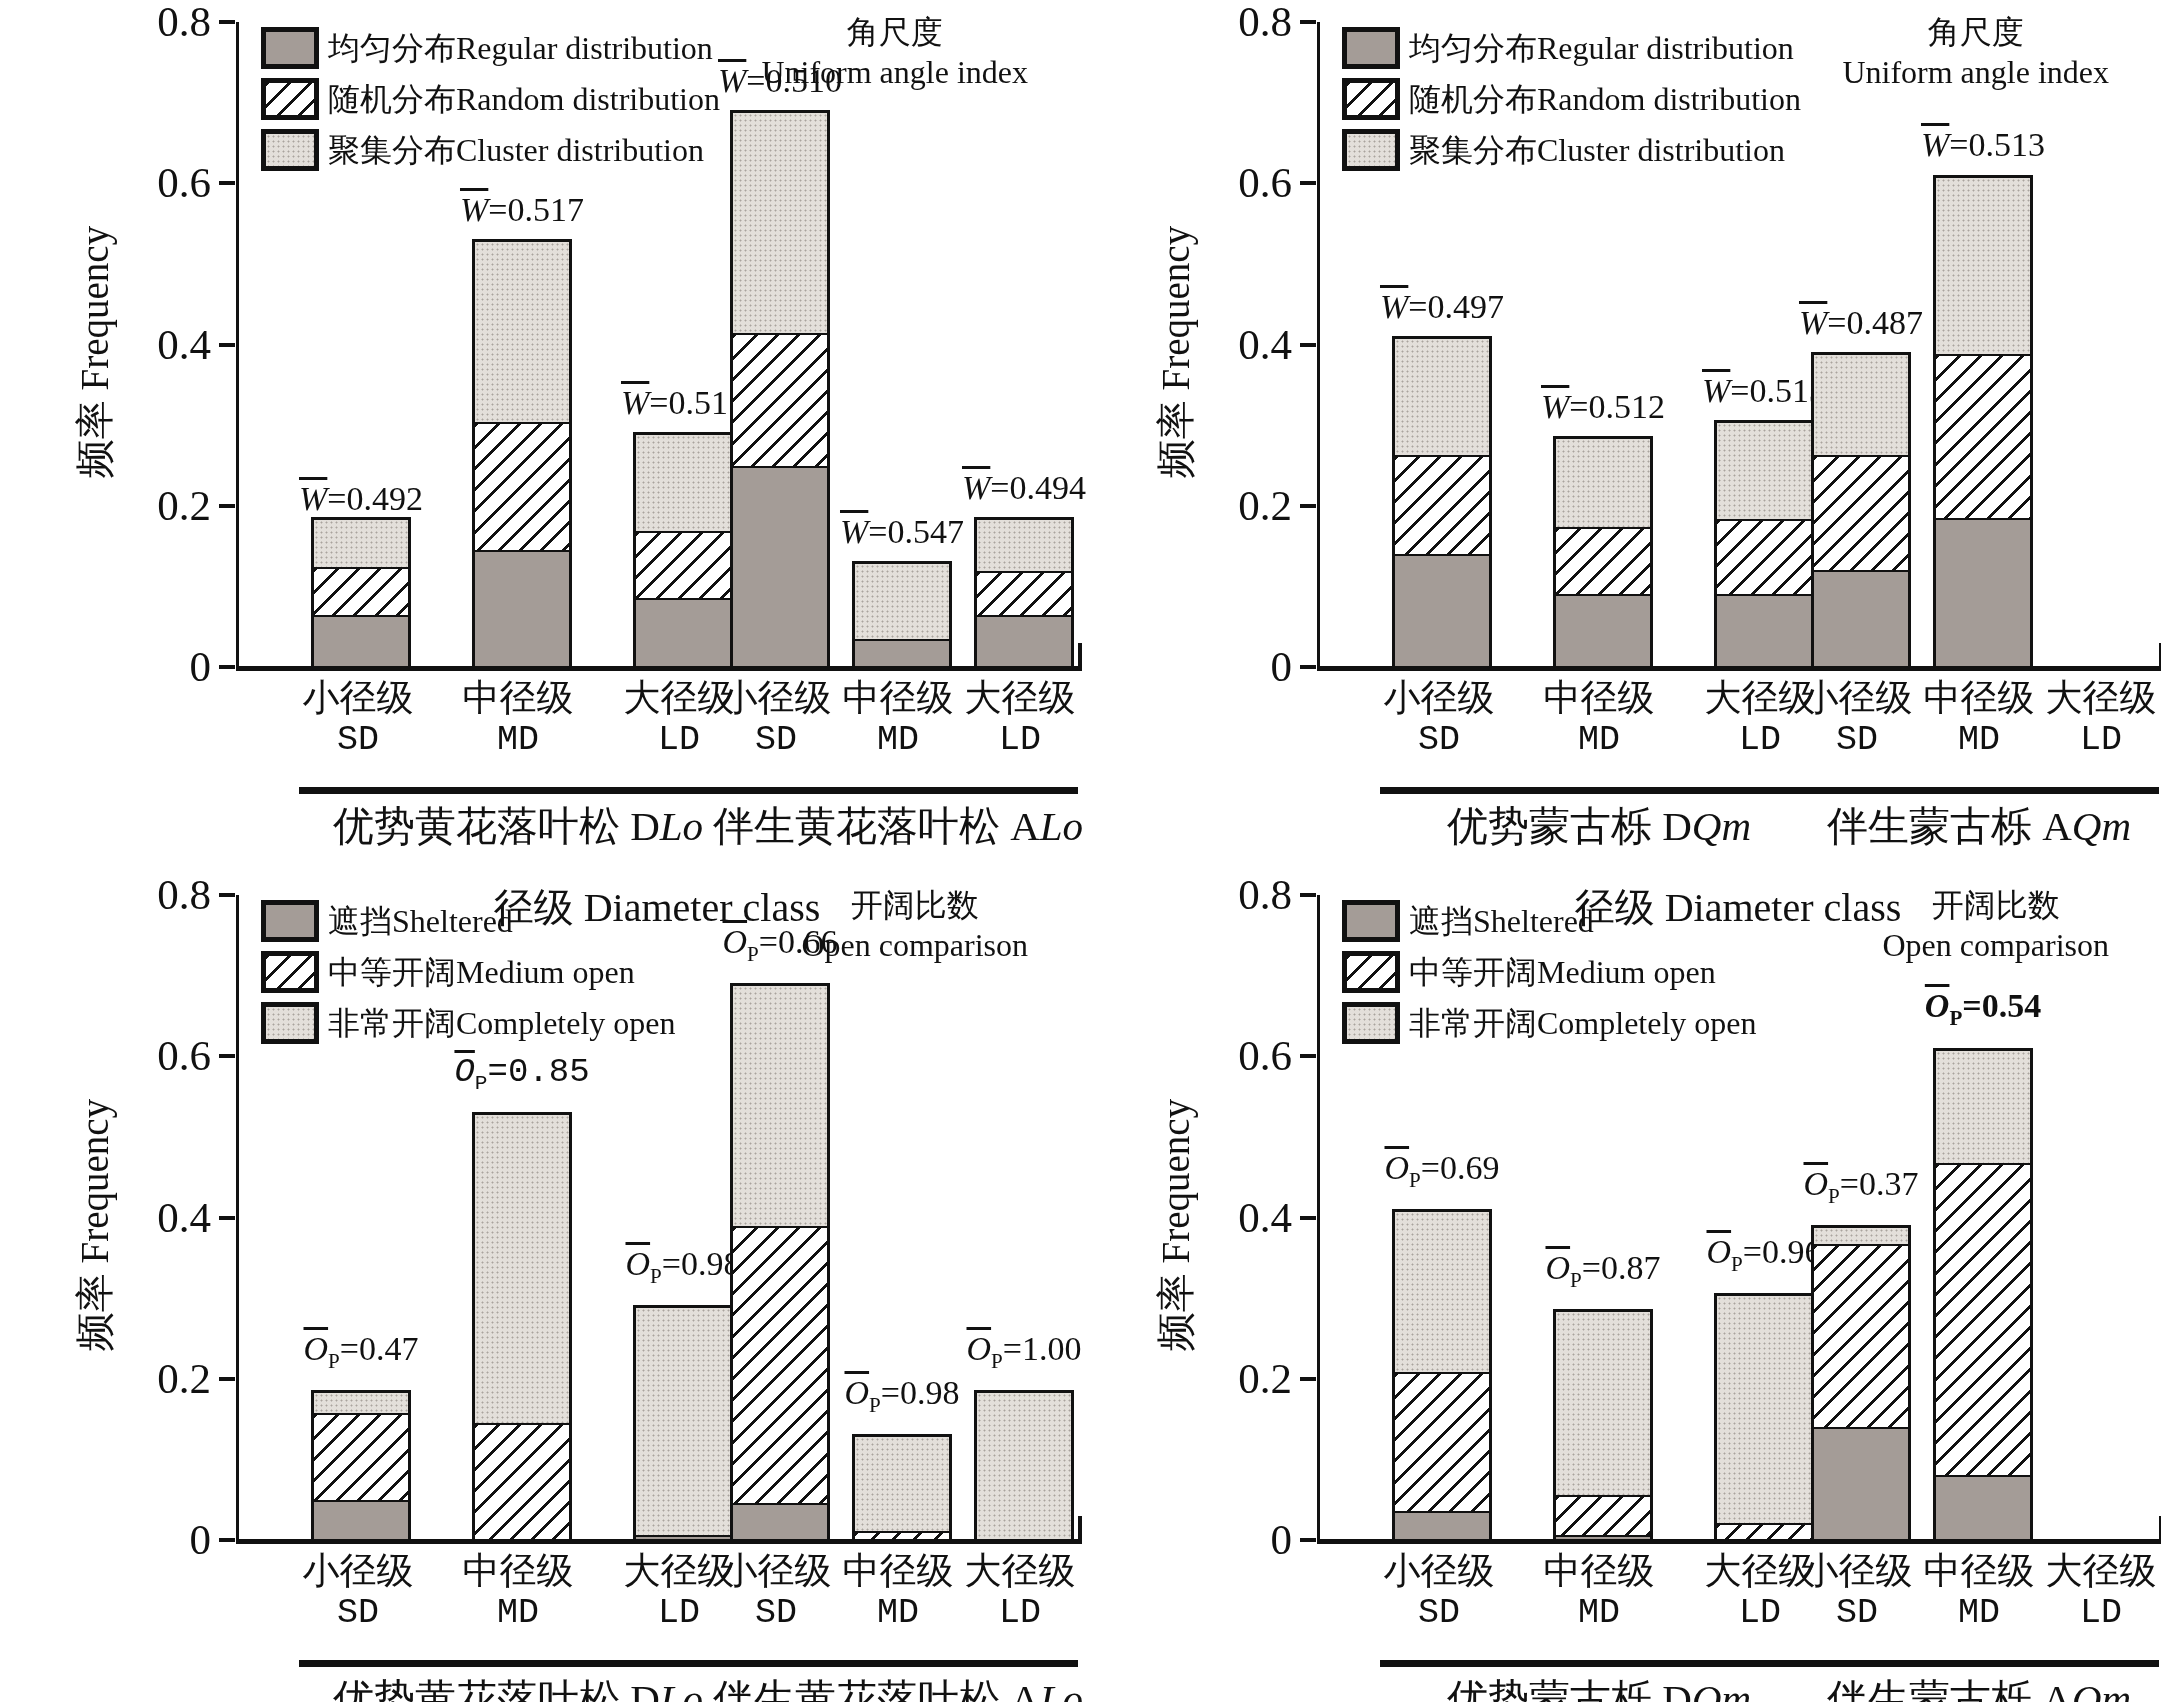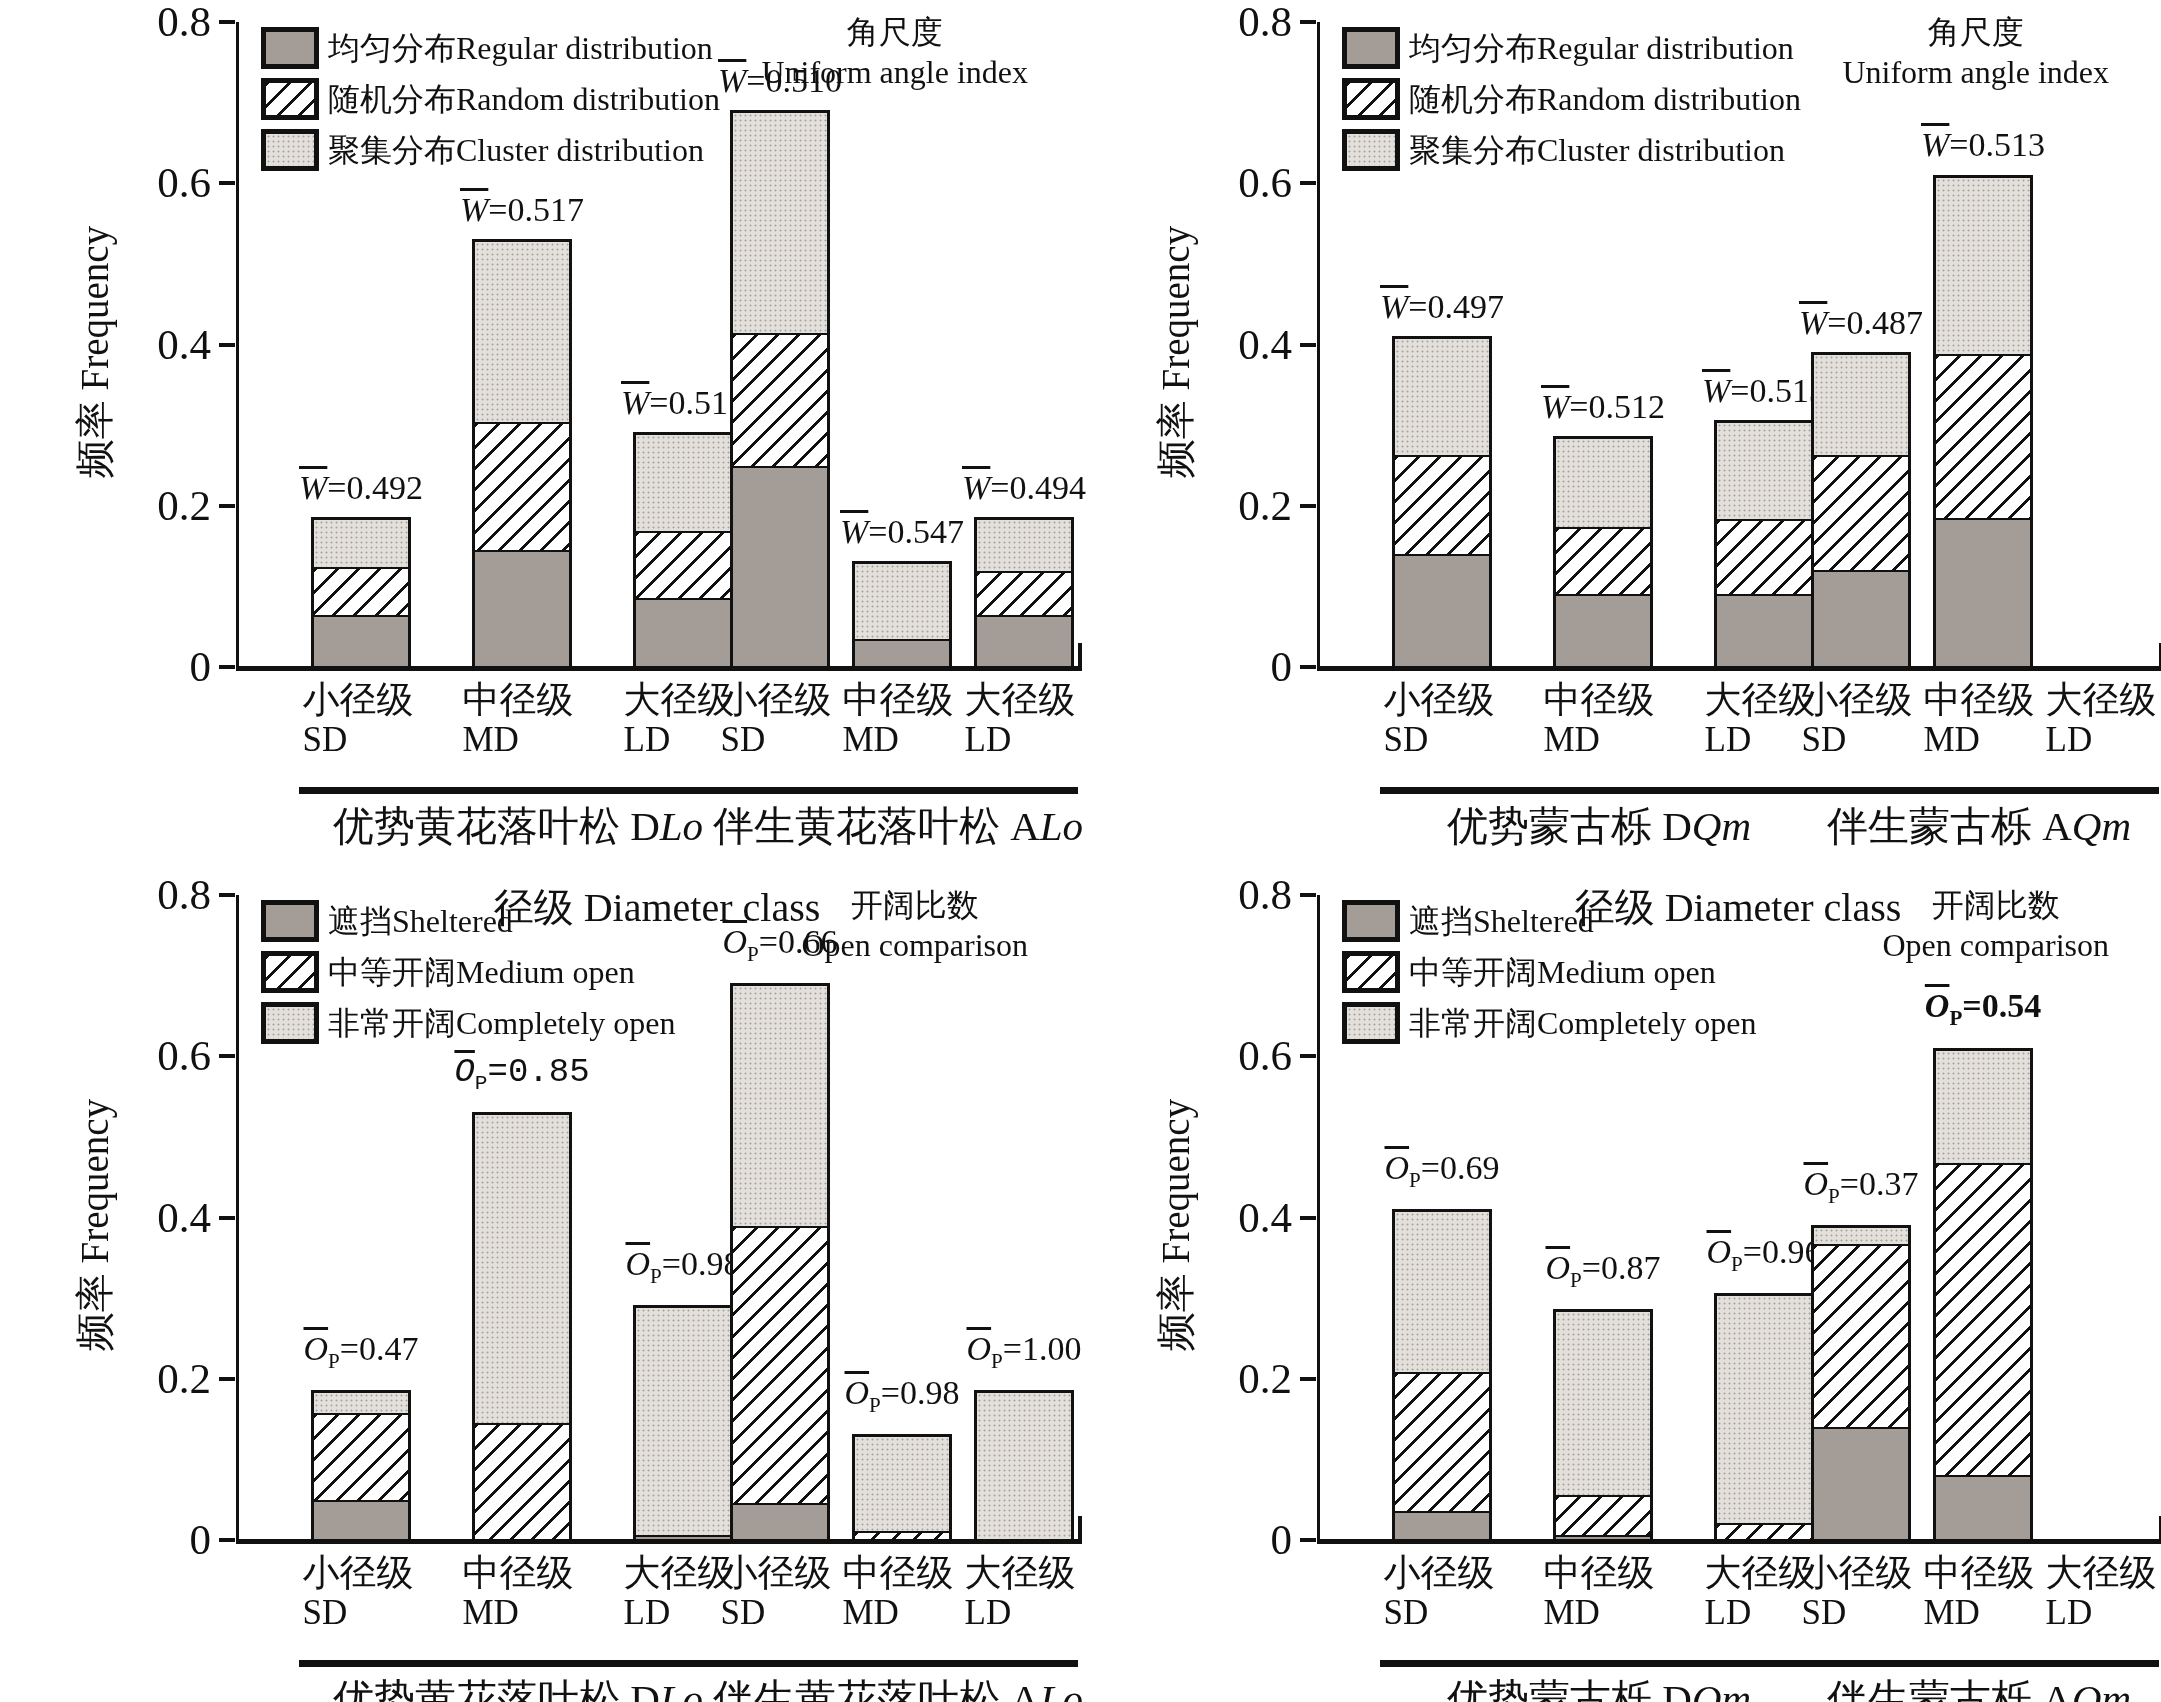--- a/index.html
+++ b/index.html
@@ -23,21 +23,21 @@
   .f-hatch{background:repeating-linear-gradient(135deg,#111 0,#111 2.8px,#ffffff 2.8px,#ffffff 15px);}
   .f-stipple{background-color:#e3dfda;background-image:radial-gradient(#a9a39d 0.9px,rgba(0,0,0,0) 1.1px);background-size:5px 5px;}
   .ann{position:absolute;white-space:nowrap;font-size:34px;line-height:34px;transform:translateX(-50%);}
   .ann .sym{font-style:italic;text-decoration:overline;}
   .ann sub{font-size:0.62em;}
   .legend{position:absolute;display:flex;flex-direction:column;gap:9px;}
   .legend-item{display:flex;align-items:center;}
   .swatch{width:58px;height:42px;border:5px solid #111;box-sizing:border-box;flex:none;}
   .legend-label{font-size:32px;line-height:35px;margin-left:9px;white-space:nowrap;}
   .ptitle{position:absolute;text-align:center;font-size:32px;line-height:40px;white-space:nowrap;}
-  .catlabel{position:absolute;transform:translateX(-50%);font-size:37px;line-height:40px;white-space:nowrap;}
+  .catlabel{position:absolute;transform:translateX(-50%);text-align:center;font-size:37px;line-height:40px;white-space:nowrap;font-family:Liberation Mono, monospace;}
   .catlabel .en{font-size:35px;}
   .group-underline{position:absolute;height:7.2px;background:#111;}
   .group-label{position:absolute;transform:translateX(-50%);font-size:41px;line-height:44px;white-space:nowrap;}
   .group-label .it{font-style:italic;}
   .xtitle{position:absolute;transform:translateX(-50%);font-size:40px;white-space:nowrap;}
   .midtick,.endtick{position:absolute;width:3.9px;height:23px;background:#111;bottom:0;}
 </style>
 </head>
 <body>
 
@@ -54,21 +54,21 @@
         <div class="yticklabel" style="top: 462px;">0.2</div>
         <div class="ytick" style="top: 643px;"></div>
         <div class="yticklabel" style="top: 623px;">0</div>
         <div class="midtick" style="left: 469px;"></div>
         <div class="endtick" style="left: 839px;"></div>
         <div class="bar" style="left: 72px; width: 100px; height: 149px;">
           <div class="seg f-stipple" style="height: 32.4324%; flex: 0 0 auto;"></div>
           <div class="seg f-hatch divided" style="height: 32.4324%; flex: 0 0 auto;"></div>
           <div class="seg f-solid divided" style="height: 35.1351%; flex: 0 0 auto;"></div>
         </div>
-        <div class="ann" style="left: 122px; bottom: 161px;"><span class="sym">W</span>=0.492</div>
+        <div class="ann" style="left: 122px; bottom: 150px;"><span class="sym">W</span>=0.492</div>
         <div class="bar" style="left: 233px; width: 100px; height: 427px;">
           <div class="seg f-stipple" style="height: 42.4528%; flex: 0 0 auto;"></div>
           <div class="seg f-hatch divided" style="height: 30.1887%; flex: 0 0 auto;"></div>
           <div class="seg f-solid divided" style="height: 27.3585%; flex: 0 0 auto;"></div>
         </div>
         <div class="ann" style="left: 283px; bottom: 439px;"><span class="sym">W</span>=0.517</div>
         <div class="bar" style="left: 394px; width: 100px; height: 234px;">
           <div class="seg f-stipple" style="height: 41.3793%; flex: 0 0 auto;"></div>
           <div class="seg f-hatch divided" style="height: 29.3103%; flex: 0 0 auto;"></div>
           <div class="seg f-solid divided" style="height: 29.3103%; flex: 0 0 auto;"></div>

